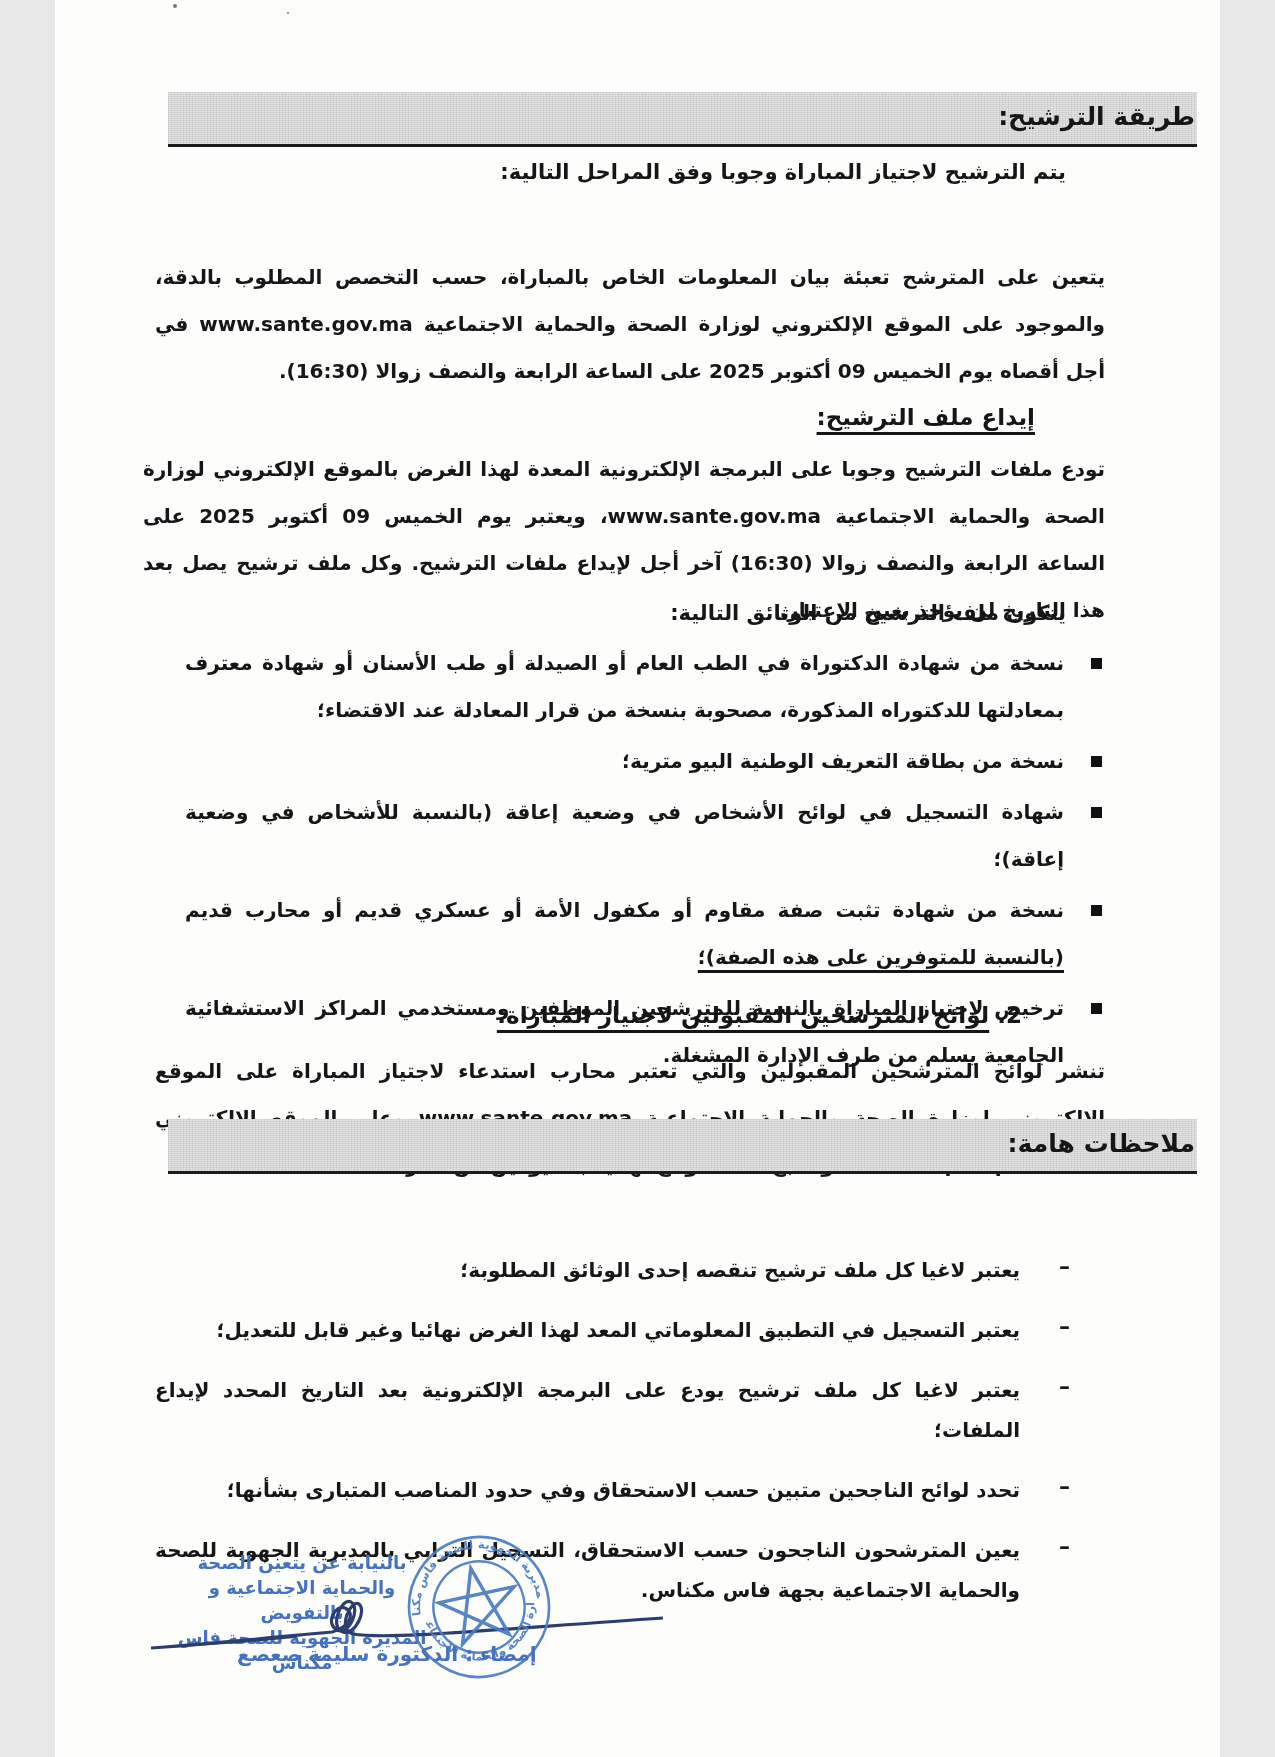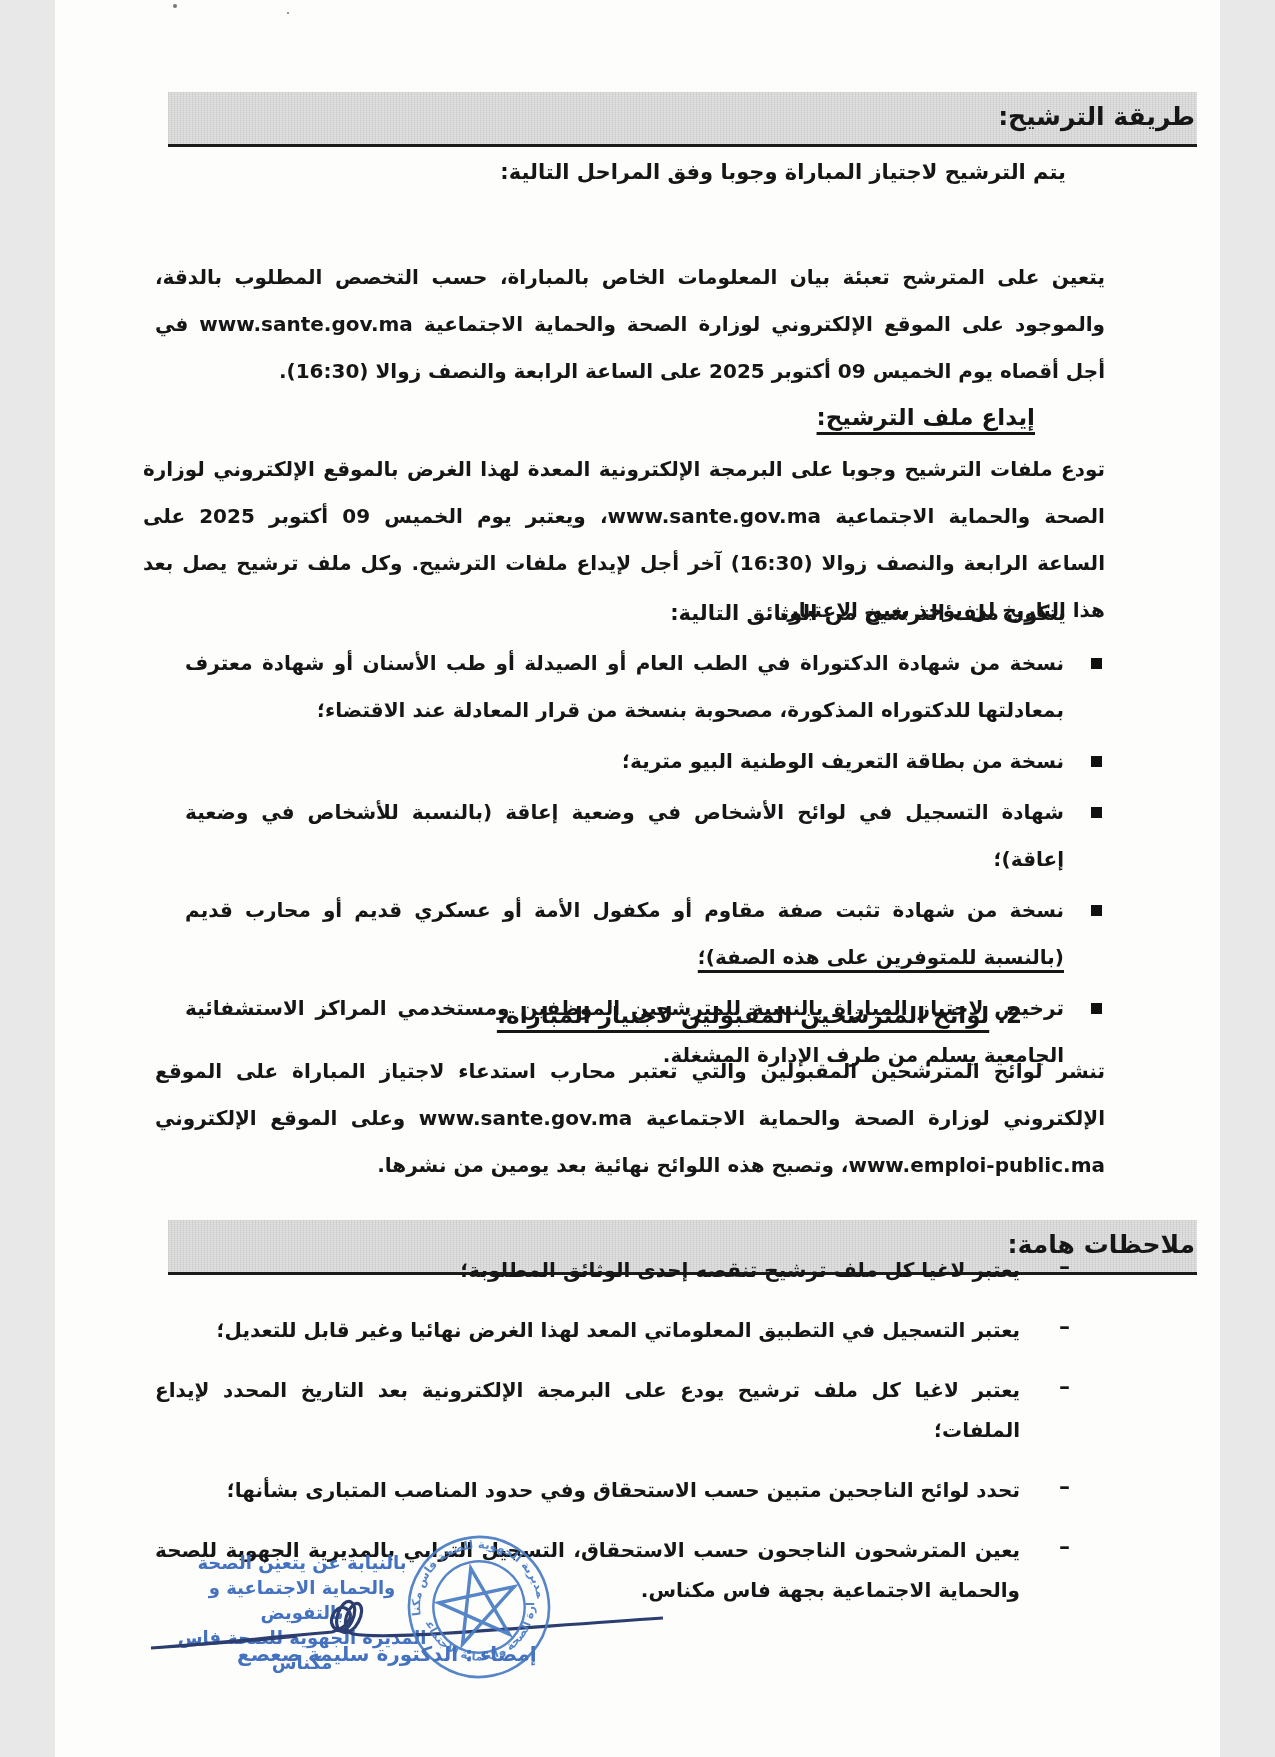--- a/index.html
+++ b/index.html
@@ -178,21 +178,21 @@
 
   <div class="abs heading" style="top:1002px;right:198px;">
     <span>2.</span>
     <span class="u">لوائح المترشحين المقبولين لاجتياز المباراة:</span>
   </div>
 
   <div class="abs para" style="top:1048px;right:115px;left:100px;">
     <span>تنشر لوائح المترشحين المقبولين والتي تعتبر محارب استدعاء لاجتياز المباراة على الموقع الإلكتروني لوزارة الصحة والحماية الاجتماعية </span><span class="ltr">www.sante.gov.ma</span><span> وعلى الموقع الإلكتروني </span><span class="ltr">www.emploi-public.ma</span><span>، وتصبح هذه اللوائح نهائية بعد يومين من نشرها.</span>
   </div>
 
-  <div class="band" style="top:1220px;">
+  <div class="band" style="top:1119px;">
     <div class="band-title">ملاحظات هامة:</div>
   </div>
 
   <div class="abs notes" style="top:1250px;right:150px;left:100px;">
 
       <div class="note-item">
         <span class="dash">–</span>
         <span class="nt">يعتبر لاغيا كل ملف ترشيح تنقصه إحدى الوثائق المطلوبة؛</span>
       </div>
 

